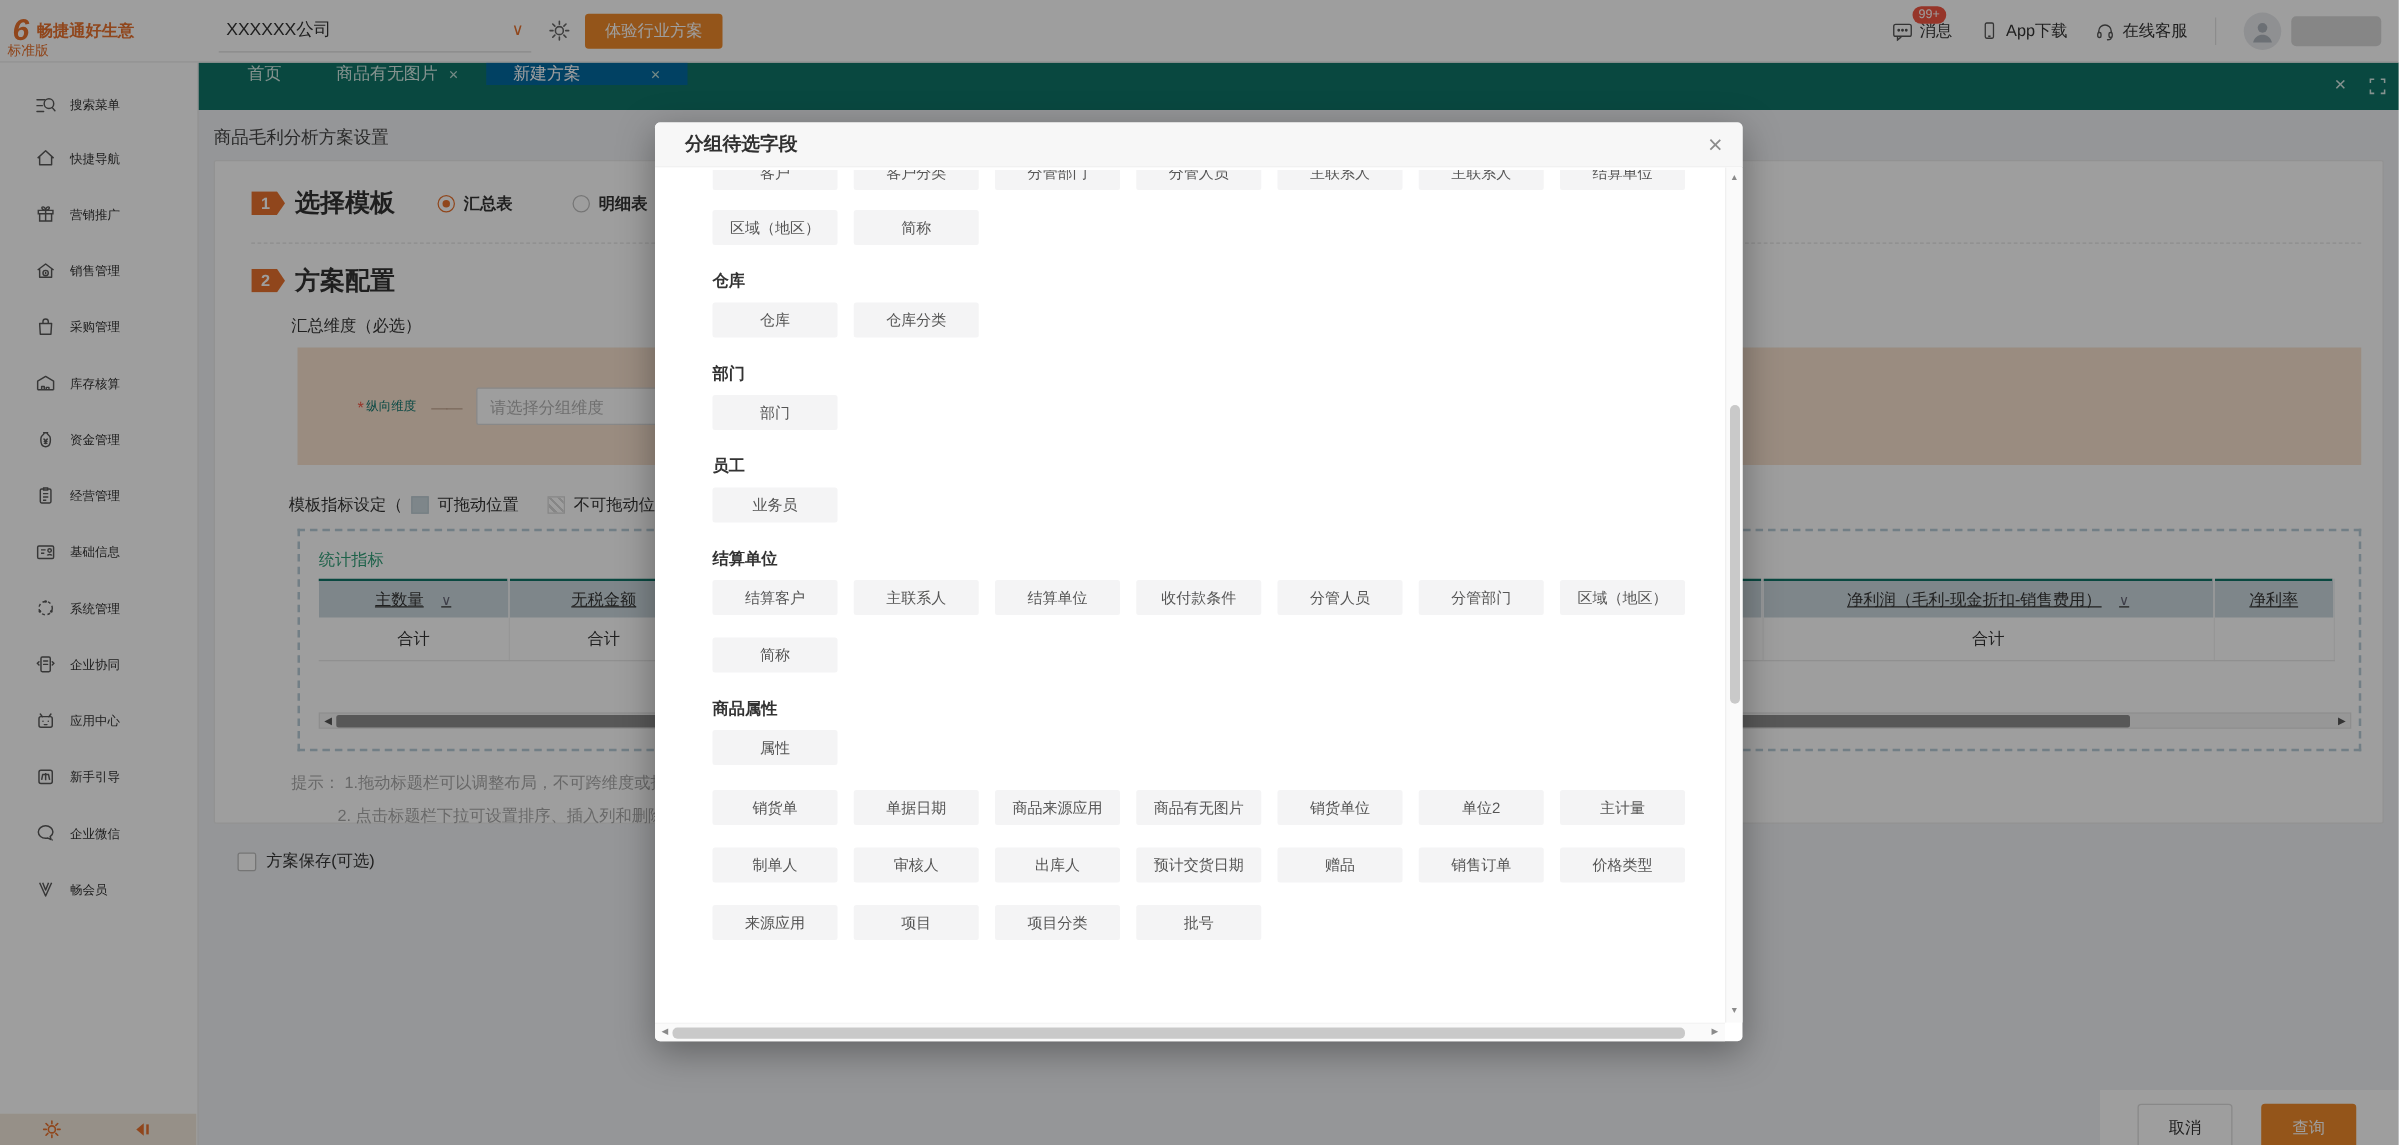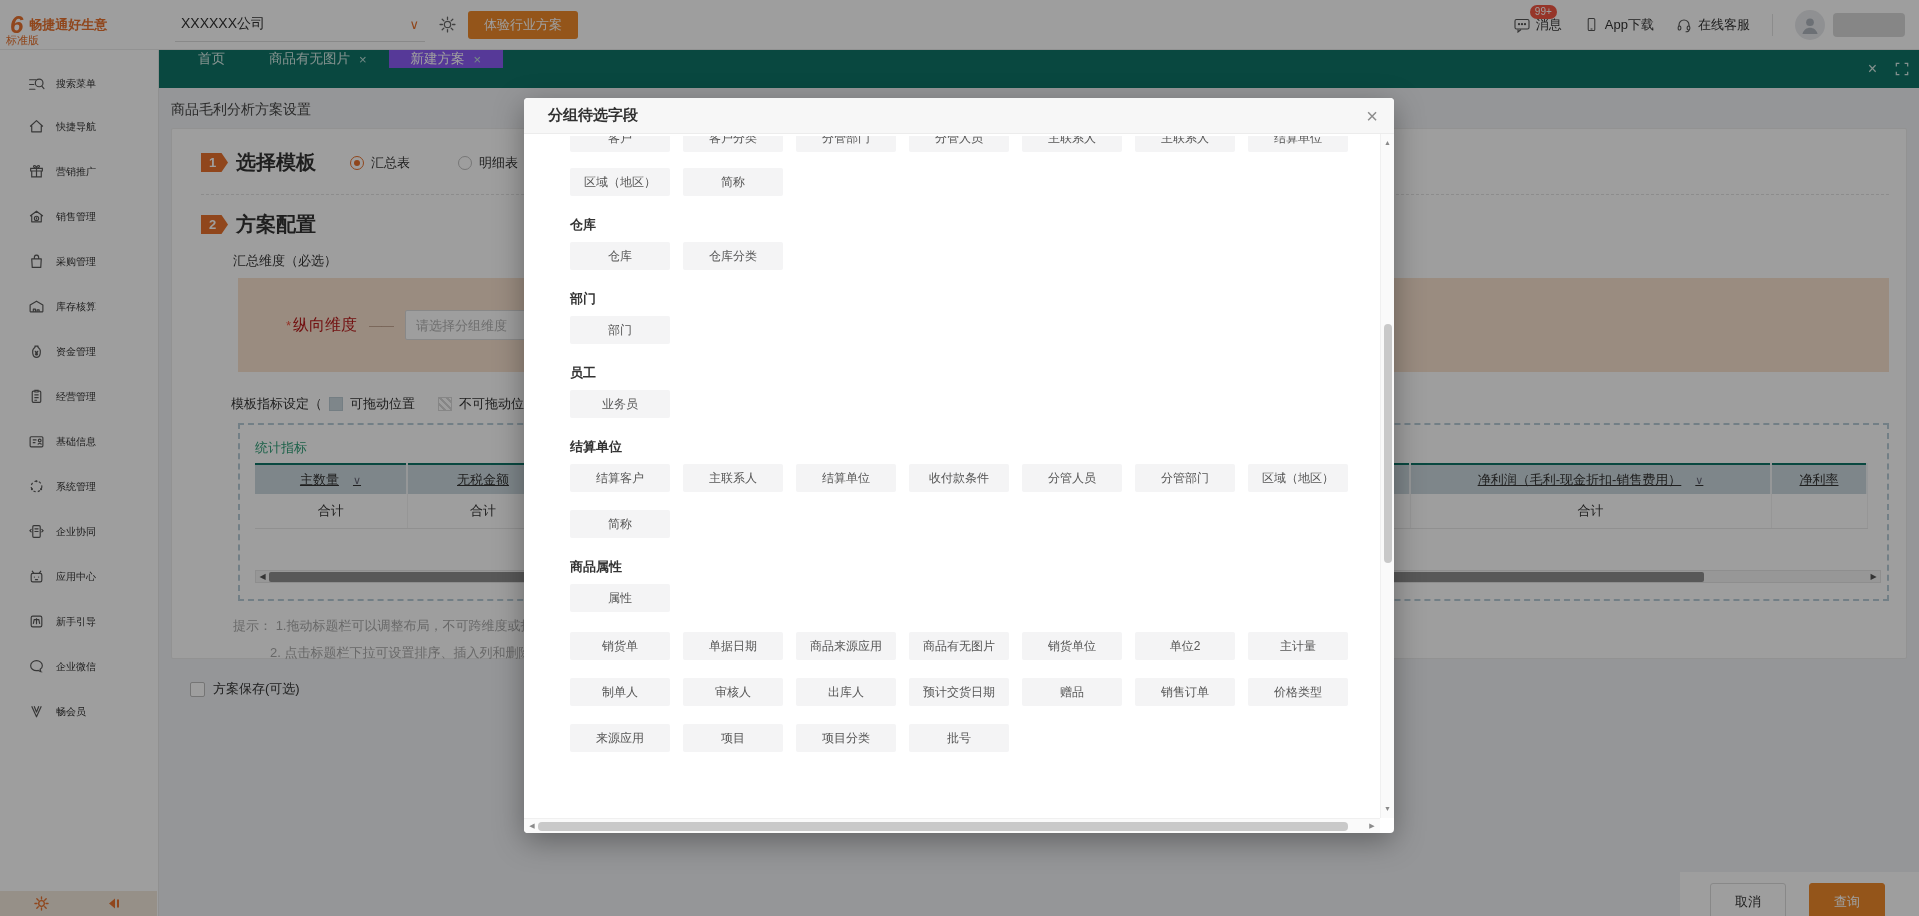--- a/index.html
+++ b/index.html
@@ -24,48 +24,48 @@
   .vdiv{width:1px;height:22px;background:#e2e2e2;}
   .avatarwrap{display:flex;align-items:center;gap:8px;}
   .avatar{width:30px;height:30px;border-radius:50%;background:#e7e9ec;display:flex;align-items:center;justify-content:center;overflow:hidden;}
   .nameblur{width:72px;height:24px;border-radius:4px;background:#d9d9d9;}
 
   
   .tabbar{position:absolute;left:159px;top:50px;right:0;height:38px;background:#0f7568;display:flex;align-items:flex-start;z-index:9;}
   .tab{display:flex;align-items:center;padding:0 22px;color:#d7ece7;font-size:13.5px;cursor:pointer;margin-left:0;}
   .tab:first-child{margin-left:17px;}
   .tab .tclose{margin-left:9px;font-size:13px;color:#bfe0d9;}
-  .tab.active{background:#8b5cf6;color:#fff;}
+  .tab.active{background:#0369a1;color:#fff;gap:47px;}
   .tabbar-icons{position:absolute;right:10px;top:0;height:38px;display:flex;align-items:center;gap:18px;color:#d7ece7;}
   .tabbar-icons .ticon{font-size:16px;cursor:pointer;}
 
   
   .sidebar{position:absolute;left:0;top:50px;width:159px;bottom:0;background:#fff;border-right:1px solid #e8e8e8;z-index:8;}
   .sitem{height:45px;display:flex;align-items:center;padding-left:28px;gap:11px;font-size:10px;color:#333;cursor:pointer;}
   .sitem.first{height:40px;margin-top:14px;}
   .sicon{width:17px;height:17px;display:flex;align-items:center;justify-content:center;}
   .sidebar-bottom{position:absolute;left:0;right:1px;bottom:0;height:25px;background:#f3e9dc;display:flex;align-items:center;justify-content:space-between;padding:0 36px 0 34px;}
 
   
   .main{position:absolute;left:159px;top:88px;right:0;bottom:0;background:#f0f2f5;overflow:hidden;}
   .pagetitle{margin:13px 0 0 12px;font-size:14px;color:#444;}
   .card{position:relative;margin:9px 12px 0 12px;height:531px;background:#fff;border:1px solid #ececec;border-radius:2px;}
   .steprow{display:flex;align-items:center;padding:20px 0 0 29px;}
   .stepbadge{width:27px;height:19px;background:#e8722e;color:#fff;font-size:13px;font-weight:bold;display:flex;align-items:center;justify-content:center;clip-path:polygon(0 0,76% 0,100% 50%,76% 100%,0 100%);padding-right:4px;}
   .steplabel{margin-left:8px;font-size:20px;font-weight:bold;color:#333;}
-  .radios{display:flex;align-items:center;margin-left:34px;gap:48px;}
+  .radios{display:flex;align-items:center;margin-left:34px;gap:48px;font-weight:bold;}
   .radio{display:flex;align-items:center;gap:7px;font-size:13px;color:#333;cursor:pointer;}
   .rdot{width:14px;height:14px;border-radius:50%;border:1px solid #bfbfbf;background:#fff;position:relative;}
   .radio.sel .rdot{border-color:#e8722e;}
   .radio.sel .rdot:after{content:"";position:absolute;left:3px;top:3px;width:6px;height:6px;border-radius:50%;background:#e8722e;}
   .dashdiv{margin:18px 17px 0 29px;border-top:1px dashed #e3e3e3;}
   .sublabel{margin:14px 0 0 61px;font-size:13px;color:#333;}
   .hlbox{margin:8px 17px 0 66px;height:94px;background:#f8e2cf;display:flex;align-items:center;padding-left:48px;}
   .req{color:#f25643;margin-right:2px;font-size:13px;}
-  .dimlabel{font-size:16px;color:#b91c1c;}
+  .dimlabel{font-size:10px;color:#0f766e;}
   .dimdash{color:#c0a28c;margin:0 12px;font-size:13px;letter-spacing:-1px;}
   .diminput{width:560px;height:30px;border:1px solid #dcdcdc;border-radius:2px;background:#fff;font-size:13px;color:#333;padding:0 10px;outline:none;}
   .diminput::placeholder{color:#b3b3b3;}
   .tplrow{display:flex;align-items:center;margin:23px 0 0 59px;font-size:13px;color:#333;gap:7px;}
   .swatch{width:14px;height:14px;background:#ccd9df;border:1px solid #bcccd3;}
   .swatch.hatch{background:repeating-linear-gradient(45deg,#fff 0 3px,#d9d9d9 3px 5px);border:1px solid #d9d9d9;}
   .dashbox{position:relative;margin:10px 17px 0 66px;height:178px;border:2px dashed #b9cdd8;}
   .statslabel{position:absolute;left:15px;top:14px;font-size:13px;color:#2f9e77;}
   .mtable{position:absolute;left:15px;top:38px;width:1612px;border-collapse:collapse;table-layout:fixed;border-top:2px solid #0f7568;}
   .mtable th{height:30px;background:#ccd9df;font-size:13px;font-weight:normal;color:#333;border-right:2px solid #f0f4f6;position:relative;text-decoration:underline;}

